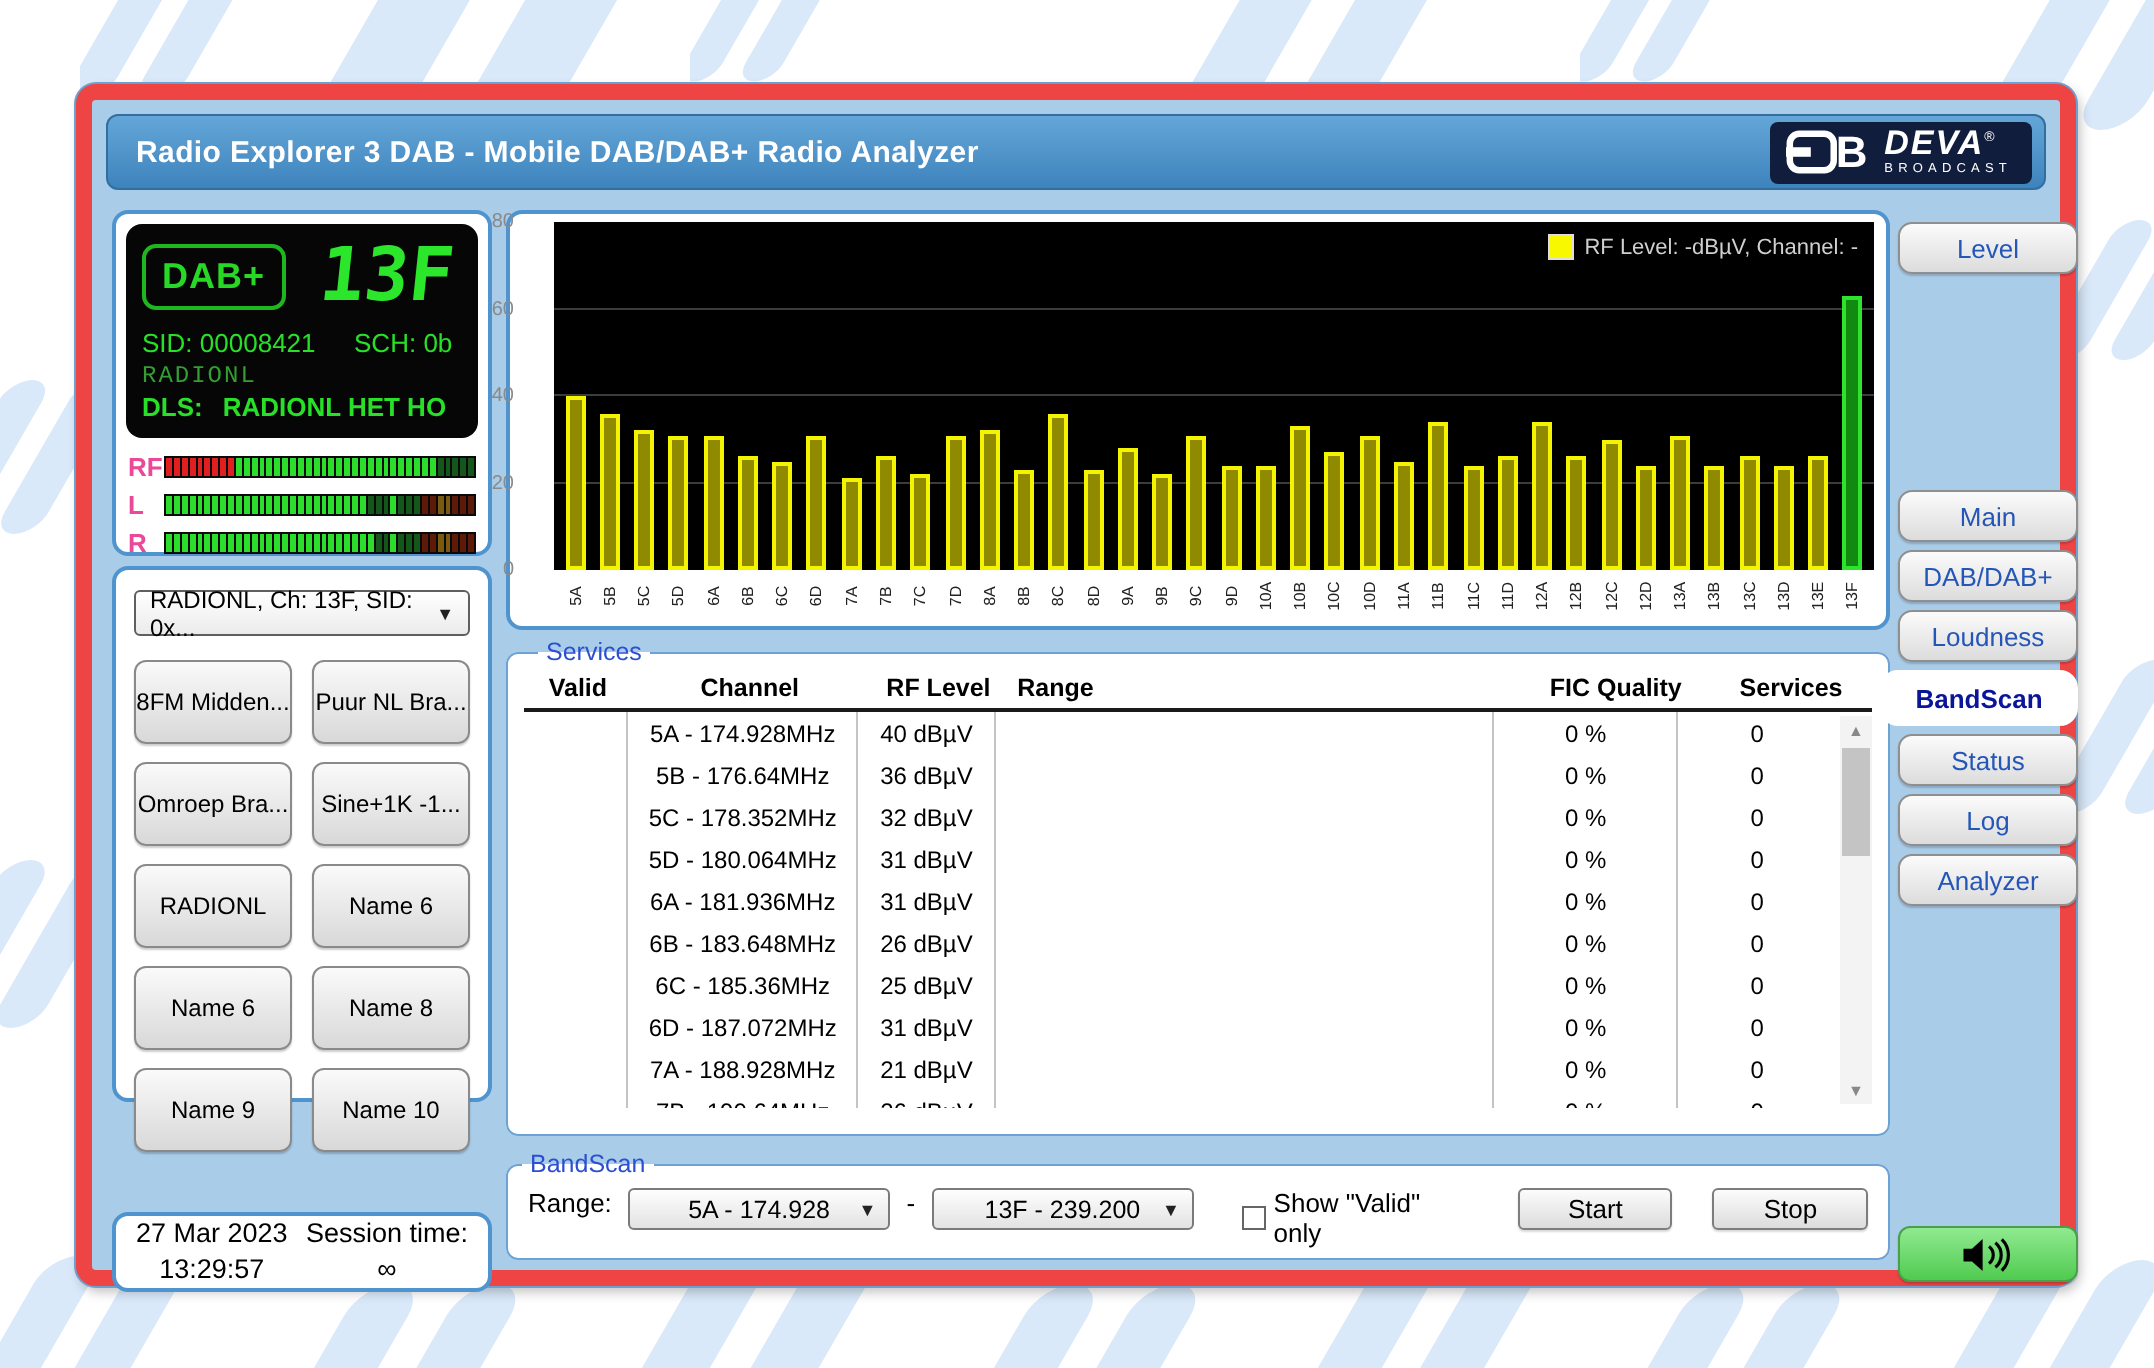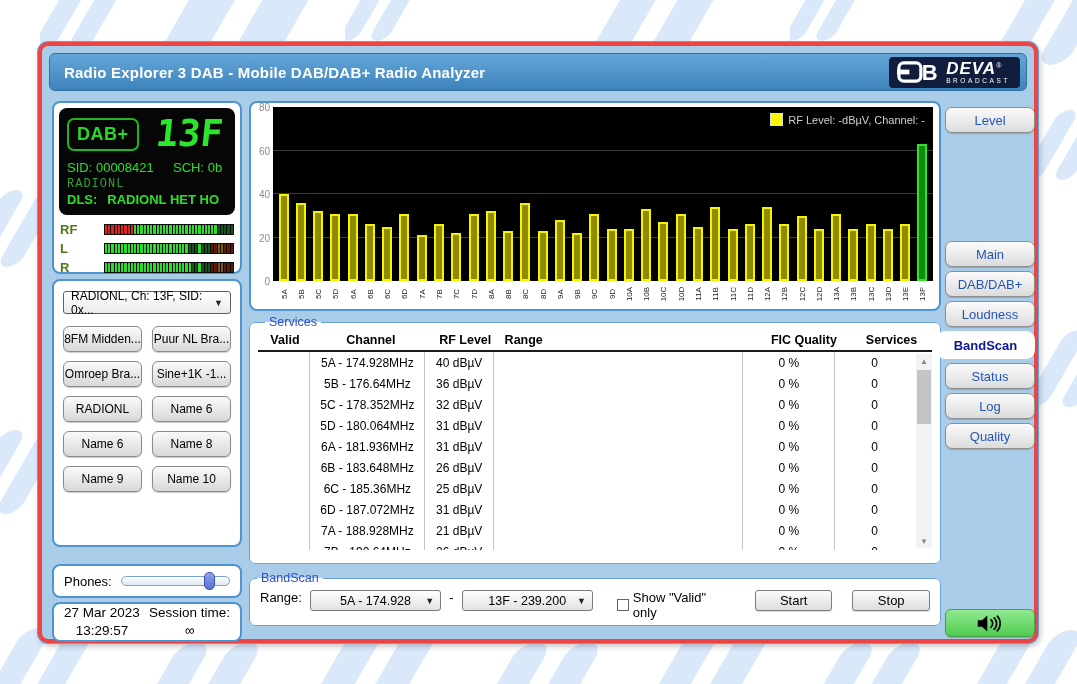--- a/index.html
+++ b/index.html
@@ -6,21 +6,21 @@
   html,body { width:1077px; height:684px; }
   body {
     position:relative; overflow:hidden; background:#ffffff;
     font-family:"Liberation Sans", sans-serif;
   }
   
   .wm { position:absolute; z-index:0; }
   
   .window {
     position:absolute; left:38px; top:42px; width:1000px; height:601px;
-    background:#a9cce9; border:4px solid #ef4444; border-radius:10px;
+    background:#a9cce9; border:8px solid #ef4444; border-radius:10px;
     box-shadow:0 0 0 1px #6ba0cf, 2px 3px 6px rgba(0,0,0,.25); z-index:2;
   }
   .header {
     position:absolute; left:7px; top:7px; right:7px; height:38px;
     background:linear-gradient(#64a6d8, #3d83bc);
     border:1px solid #336f9e; border-radius:6px;
     display:flex; align-items:center; padding:0 6px 0 14px;
   }
   .title { color:#fff; font-weight:bold; font-size:15px; letter-spacing:.2px; }
   .logo {
@@ -49,53 +49,53 @@
     font-weight:bold; font-size:37px; line-height:.9; color:#2ce62c; transform:skewX(-6deg);
   }
   .lcd-sid { margin-top:5px; font-size:13px; color:#28e028; white-space:nowrap; }
   .lcd-sid .gap { display:inline-block; width:12px; }
   .lcd-station { margin-top:2px; font-family:"Liberation Mono", monospace; font-size:12px; letter-spacing:1px; color:#339f33; }
   .lcd-dls { margin-top:1px; font-size:13px; font-weight:bold; color:#28e028; white-space:nowrap; overflow:hidden; }
   .lcd-dls .lbl { margin-right:10px; }
   .meters { margin-top:7px; padding:0 1px; }
   .meter-row { display:flex; align-items:center; margin-top:4px; }
   .meter-row:first-child { margin-top:0; }
-  .meter-label { width:44px; font-weight:bold; font-size:13px; color:#4d7c0f; }
+  .meter-label { width:18px; font-weight:bold; font-size:13px; color:#ec4899; }
   .meter-bar { flex:1; height:11px; background:#0a0a0a; display:flex; gap:1px; padding:1px; }
   .meter-bar .seg { flex:1; }
   
   .presets-panel { left:0; top:178px; width:190px; height:268px; padding:10px 9px; }
   .dropdown {
     height:23px; border:1px solid #5f5f5f; border-radius:3px;
     background:linear-gradient(#ffffff,#ebebeb); display:flex; align-items:center;
     padding:0 7px; font-size:12px; color:#000; cursor:default;
   }
   .dropdown .arrow { margin-left:auto; font-size:9px; color:#222; }
   .preset-grid { margin-top:12px; display:grid; grid-template-columns:1fr 1fr; gap:9px 10px; }
   .preset-btn {
-    height:26px; border:1px solid #8a8a8a; border-radius:6px;
+    height:42px; border:1px solid #8a8a8a; border-radius:6px;
     background:linear-gradient(#fafafa,#d8d8d8); font-size:12px; color:#000;
     font-family:"Liberation Sans", sans-serif; box-shadow:0 1px 1px rgba(0,0,0,.2);
     overflow:hidden; white-space:nowrap;
   }
   
   .phones-panel { left:0; top:463px; width:190px; height:34px; display:flex; align-items:center; padding:0 10px; }
   .phones-label { font-size:13px; color:#000; }
   .slider { margin-left:9px; flex:1; height:10px; border:1px solid #7aa3cf; border-radius:5px;
     background:linear-gradient(#feffff,#dde8f4); position:relative; }
   .slider-thumb { position:absolute; top:-5px; width:11px; height:18px; border-radius:5px;
     background:linear-gradient(#93a2ea,#5a6fd0); border:1px solid #3f51b0; }
   .datetime-panel { left:0; top:501px; width:190px; height:40px; display:flex; align-items:center;
     justify-content:space-between; padding:0 10px; font-size:13.5px; color:#000; }
   .dt-block { text-align:center; line-height:1.35; }
   
   .chart-panel { left:0; top:0; width:692px; height:210px; padding:4px 6px 2px 2px; }
   .chart-wrap { display:flex; height:100%; }
   .ylabels { width:20px; position:relative; margin-bottom:26px; }
-  .ytick { position:absolute; right:3px; transform:translateY(-50%); font-size:10px; color:#8a8a8a; }
+  .ytick { position:absolute; right:20px; transform:translateY(-50%); font-size:10px; color:#8a8a8a; }
   .plot-col { flex:1; display:flex; flex-direction:column; }
   .plot { flex:1; background:#000; position:relative; display:flex; align-items:flex-end; padding:0 2px; }
   .gridline { position:absolute; left:0; right:0; height:1px; background:#3c3c3c; }
   .slot { flex:1; display:flex; justify-content:center; align-items:flex-end; height:100%; position:relative; }
   .bar { width:10px; border:2px solid; }
   .legend { position:absolute; top:6px; right:8px; display:flex; align-items:center; gap:5px;
     font-size:11px; color:#cfcfcf; }
   .legend .swatch { width:13px; height:13px; background:#f8f800; border:1px solid #dedede; }
   .xlabels { height:26px; display:flex; padding:0 2px; }
   .xslot { flex:1; position:relative; }
@@ -401,26 +401,20 @@
           <button class="preset-btn">Sine+1K -1...</button>
           <button class="preset-btn">RADIONL</button>
           <button class="preset-btn">Name 6</button>
           <button class="preset-btn">Name 6</button>
           <button class="preset-btn">Name 8</button>
           <button class="preset-btn">Name 9</button>
           <button class="preset-btn">Name 10</button>
         </div>
     </div>
 
-    <div class="panel phones-panel">
-      <span class="phones-label">Phones:</span>
-      <div class="slider">
-        <div class="slider-thumb" id="phones-thumb" style="left: calc(82% - 6px);"></div>
-      </div>
-    </div>
 
     <div class="panel datetime-panel">
       <div class="dt-block">
         <div>27 Mar 2023</div>
         <div>13:29:57</div>
       </div>
       <div class="dt-block">
         <div>Session time:</div>
         <div>∞</div>
       </div>
@@ -807,21 +801,21 @@
 
   <div class="col-right">
     <button class="sbtn logout">Level</button>
     <div class="nav" id="nav">
         <button class="sbtn">Main</button>
         <button class="sbtn">DAB/DAB+</button>
         <button class="sbtn">Loudness</button>
         <button class="sbtn active">BandScan</button>
         <button class="sbtn">Status</button>
         <button class="sbtn">Log</button>
-        <button class="sbtn">Quality</button>
+        <button class="sbtn">Analyzer</button>
       </div>
     <button class="speaker">
       <svg width="27" height="17" viewBox="0 0 24 16">
         <polygon points="0,5 4,5 9,0.5 9,15.5 4,11 0,11" fill="#000"></polygon>
         <path d="M12 4 a5 5 0 0 1 0 8" stroke="#000" fill="none" stroke-width="1.5"></path>
         <path d="M15 2.2 a7.5 7.5 0 0 1 0 11.6" stroke="#000" fill="none" stroke-width="1.5"></path>
         <path d="M18 0.6 a10.3 10.3 0 0 1 0 14.8" stroke="#000" fill="none" stroke-width="1.5"></path>
       </svg>
     </button>
   </div>

